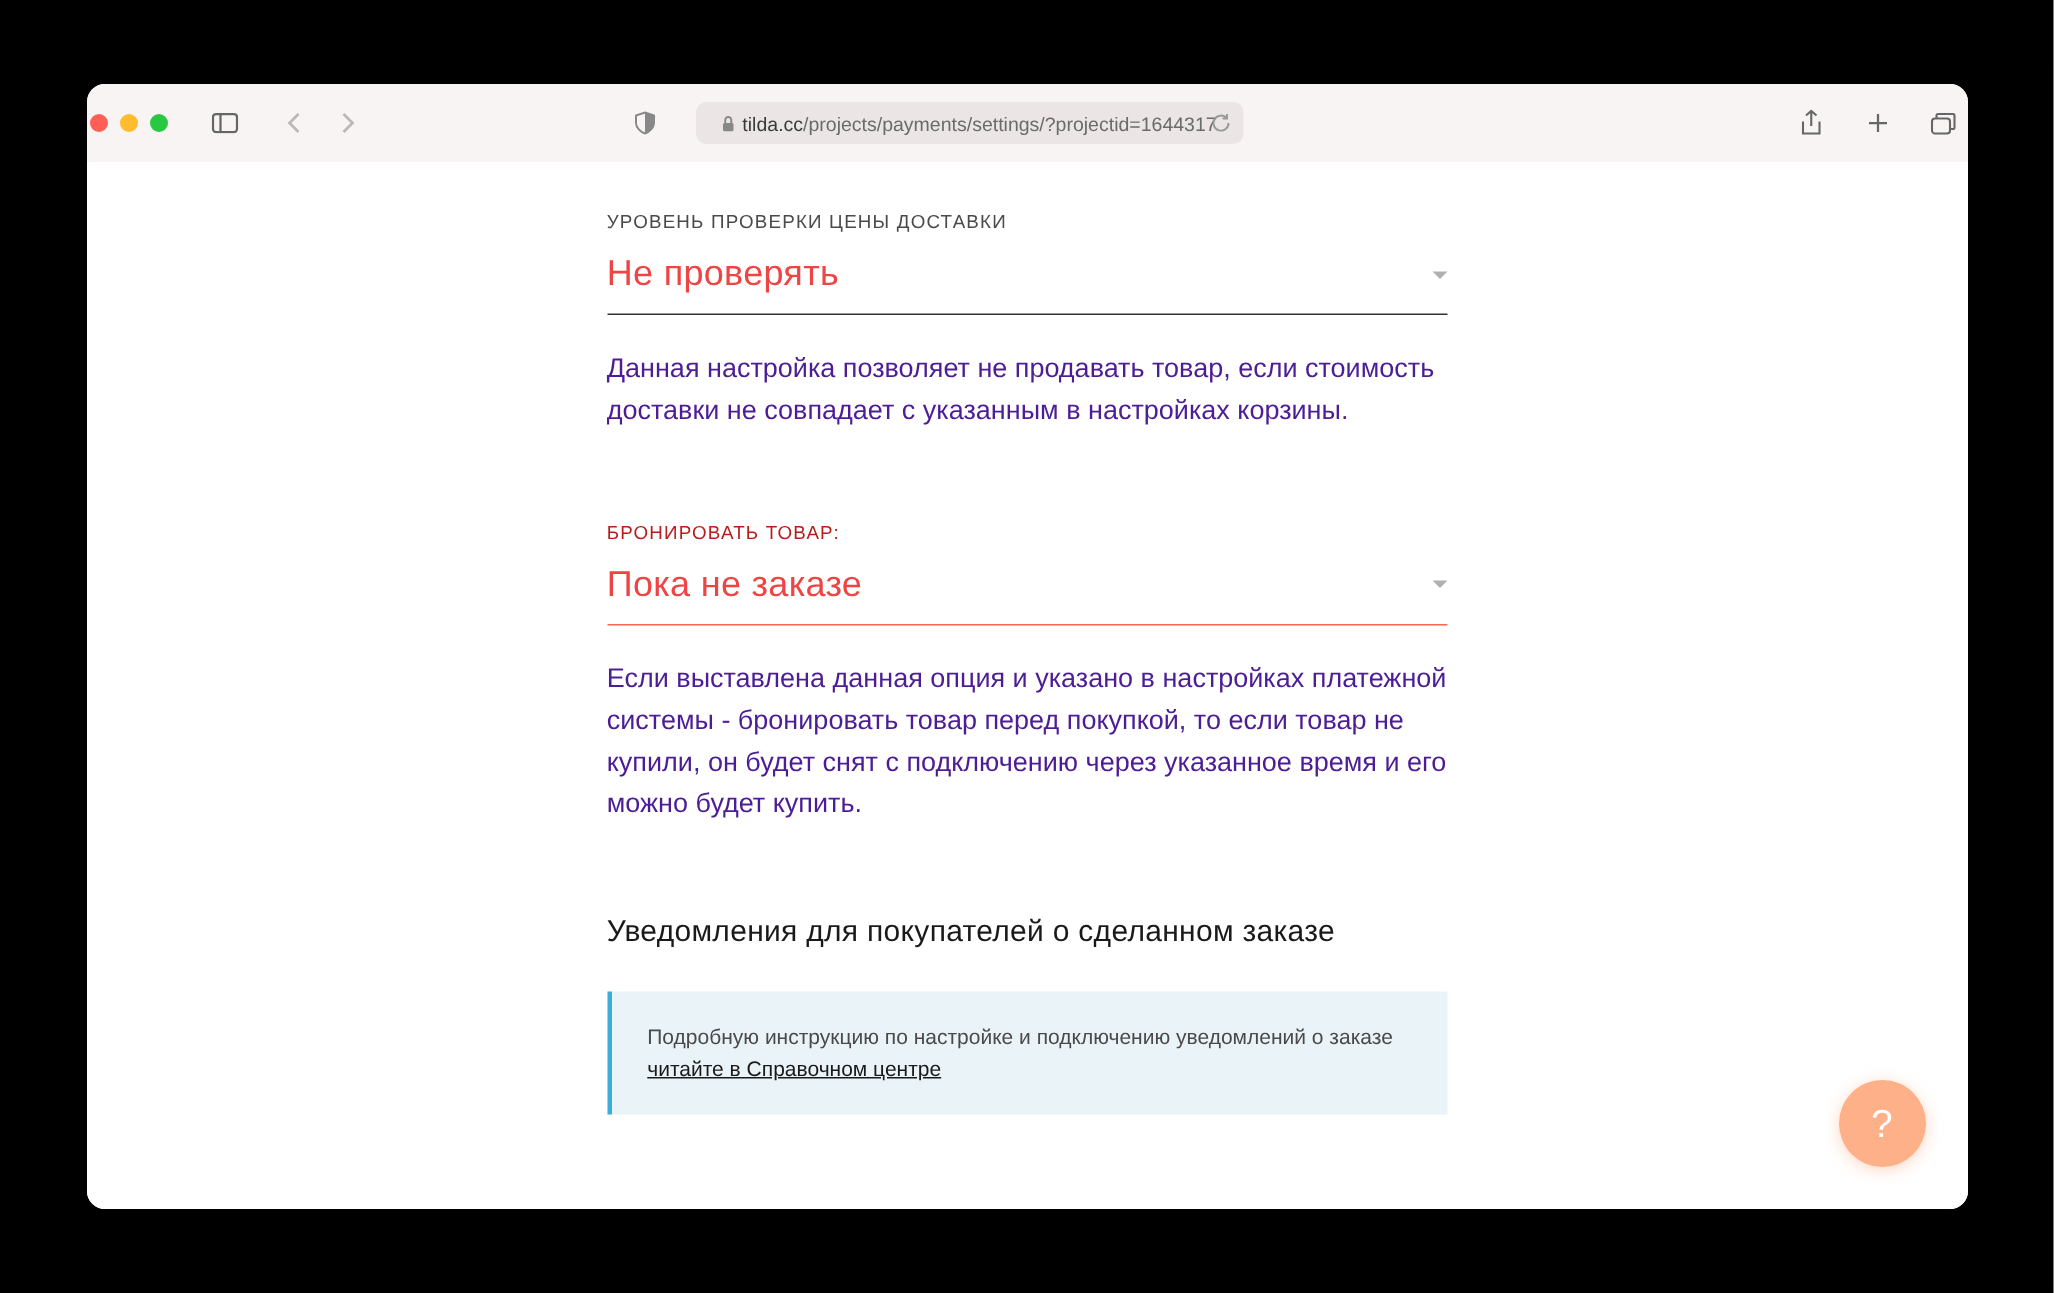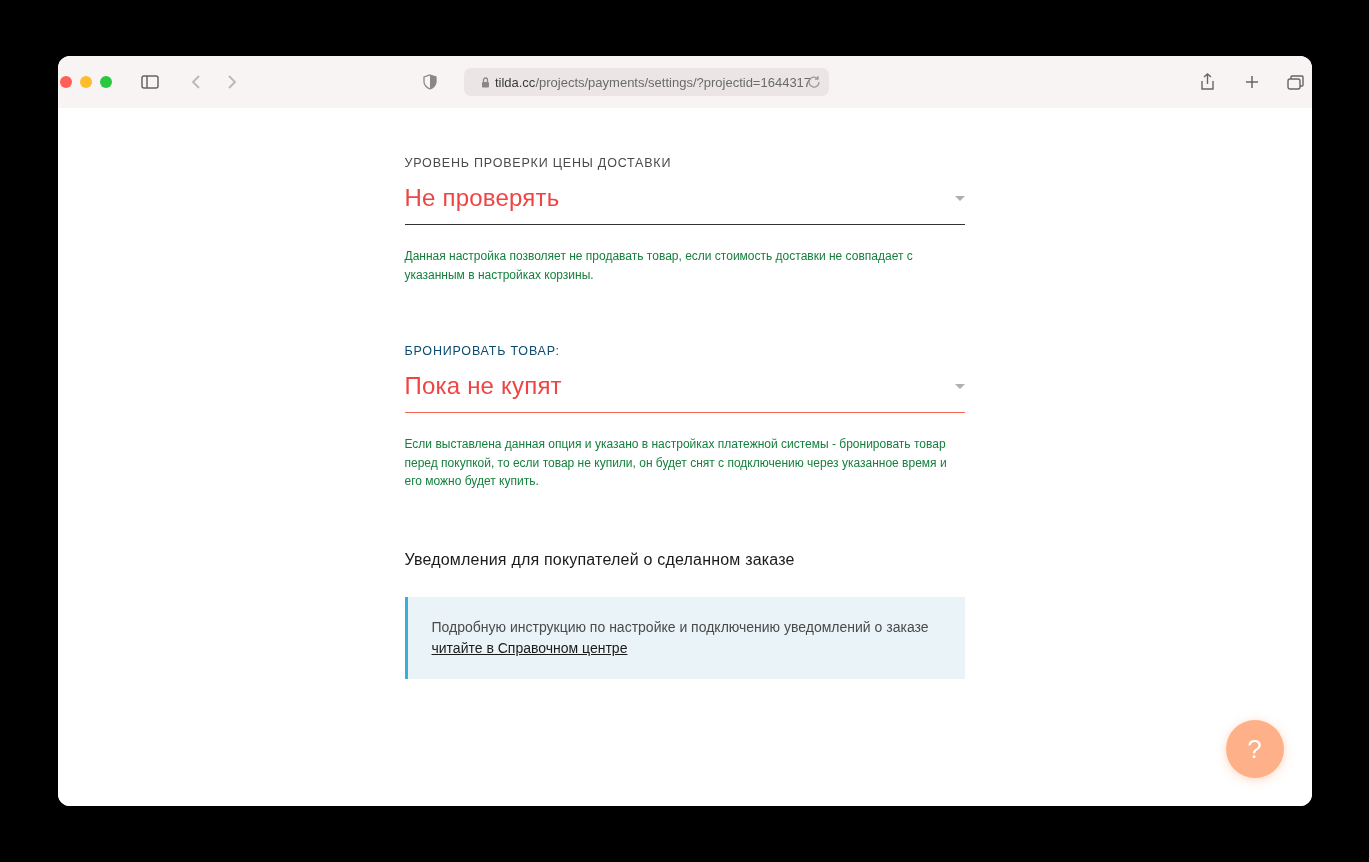--- a/index.html
+++ b/index.html
@@ -132,39 +132,39 @@
     
     .content-area {
       flex: 1;
       background: #fff;
       overflow-y: auto;
       position: relative;
     }
     
     .settings-container {
       width: 560px;
-      margin: 16px auto;
+      margin: 1px auto;
       padding-top: 32px;
     }
     
     .field-group {
       margin-bottom: 60px;
     }
     
     .field-label {
       font-size: 12.5px;
       letter-spacing: 0.8px;
       color: #4a4a4a;
       font-weight: 400;
       margin-bottom: 14px;
       text-transform: uppercase;
     }
     
     .field-label.highlighted {
-      color: #0c4a6e;
+      color: #b91c1c;
     }
     
     .select-field {
       display: flex;
       align-items: center;
       justify-content: space-between;
       padding-bottom: 12px;
       border-bottom: 1px solid #333;
       margin-bottom: 22px;
       cursor: pointer;
@@ -183,27 +183,27 @@
     
     .select-caret {
       width: 0;
       height: 0;
       border-left: 5px solid transparent;
       border-right: 5px solid transparent;
       border-top: 5px solid #b0b0b0;
     }
     
     .field-description {
-      font-size: 12px;
-      color: #15803d;
+      font-size: 18px;
+      color: #4c1d95;
       line-height: 1.55;
     }
     
     .section-heading {
-      font-size: 16px;
+      font-size: 20px;
       color: #1a1a1a;
       font-weight: 400;
       margin-bottom: 28px;
       letter-spacing: 0.2px;
     }
     
     .info-box {
       background: #eaf4f8;
       border-left: 3px solid #3aaed8;
       padding: 20px 24px;
@@ -337,21 +337,21 @@
         <div class="select-field">
           <span class="select-value">Не проверять</span>
           <span class="select-caret"></span>
         </div>
         <div class="field-description">Данная настройка позволяет не продавать товар, если стоимость доставки не совпадает с указанным в настройках корзины.</div>
       </div>
 
       <div class="field-group">
         <div class="field-label highlighted">БРОНИРОВАТЬ ТОВАР:</div>
         <div class="select-field highlighted">
-          <span class="select-value">Пока не купят</span>
+          <span class="select-value">Пока не заказе</span>
           <span class="select-caret"></span>
         </div>
         <div class="field-description">Если выставлена данная опция и указано в настройках платежной системы - бронировать товар перед покупкой, то если товар не купили, он будет снят с подключению через указанное время и его можно будет купить.</div>
       </div>
 
       <div class="section-heading">Уведомления для покупателей о сделанном заказе</div>
 
       <div class="info-box">
         <div class="info-text">
           <span>Подробную инструкцию по настройке и подключению уведомлений о заказе </span><span class="info-link">читайте в Справочном центре</span>

